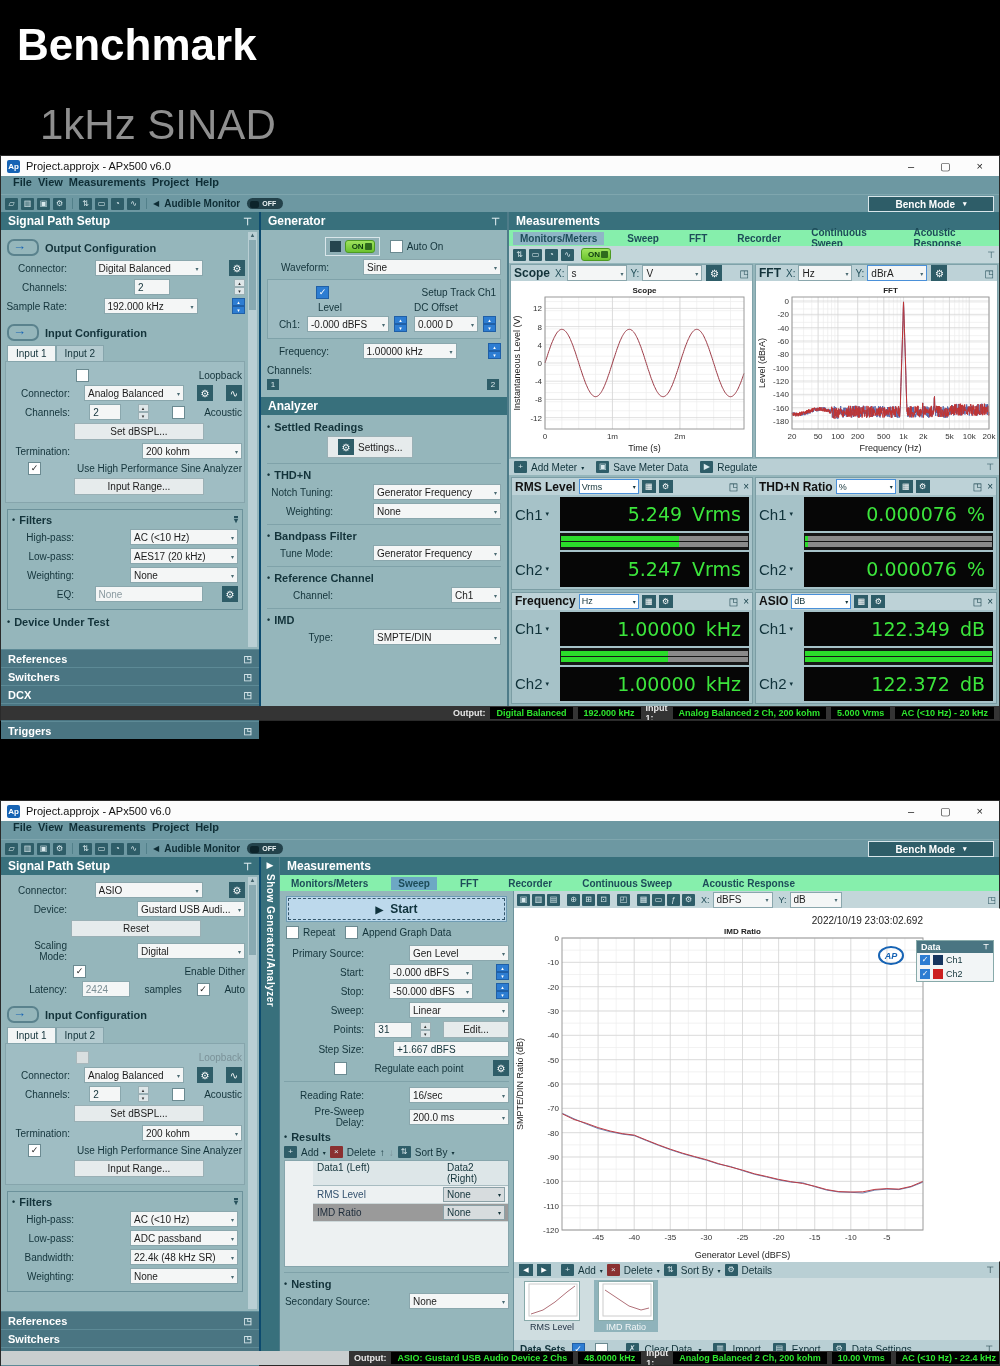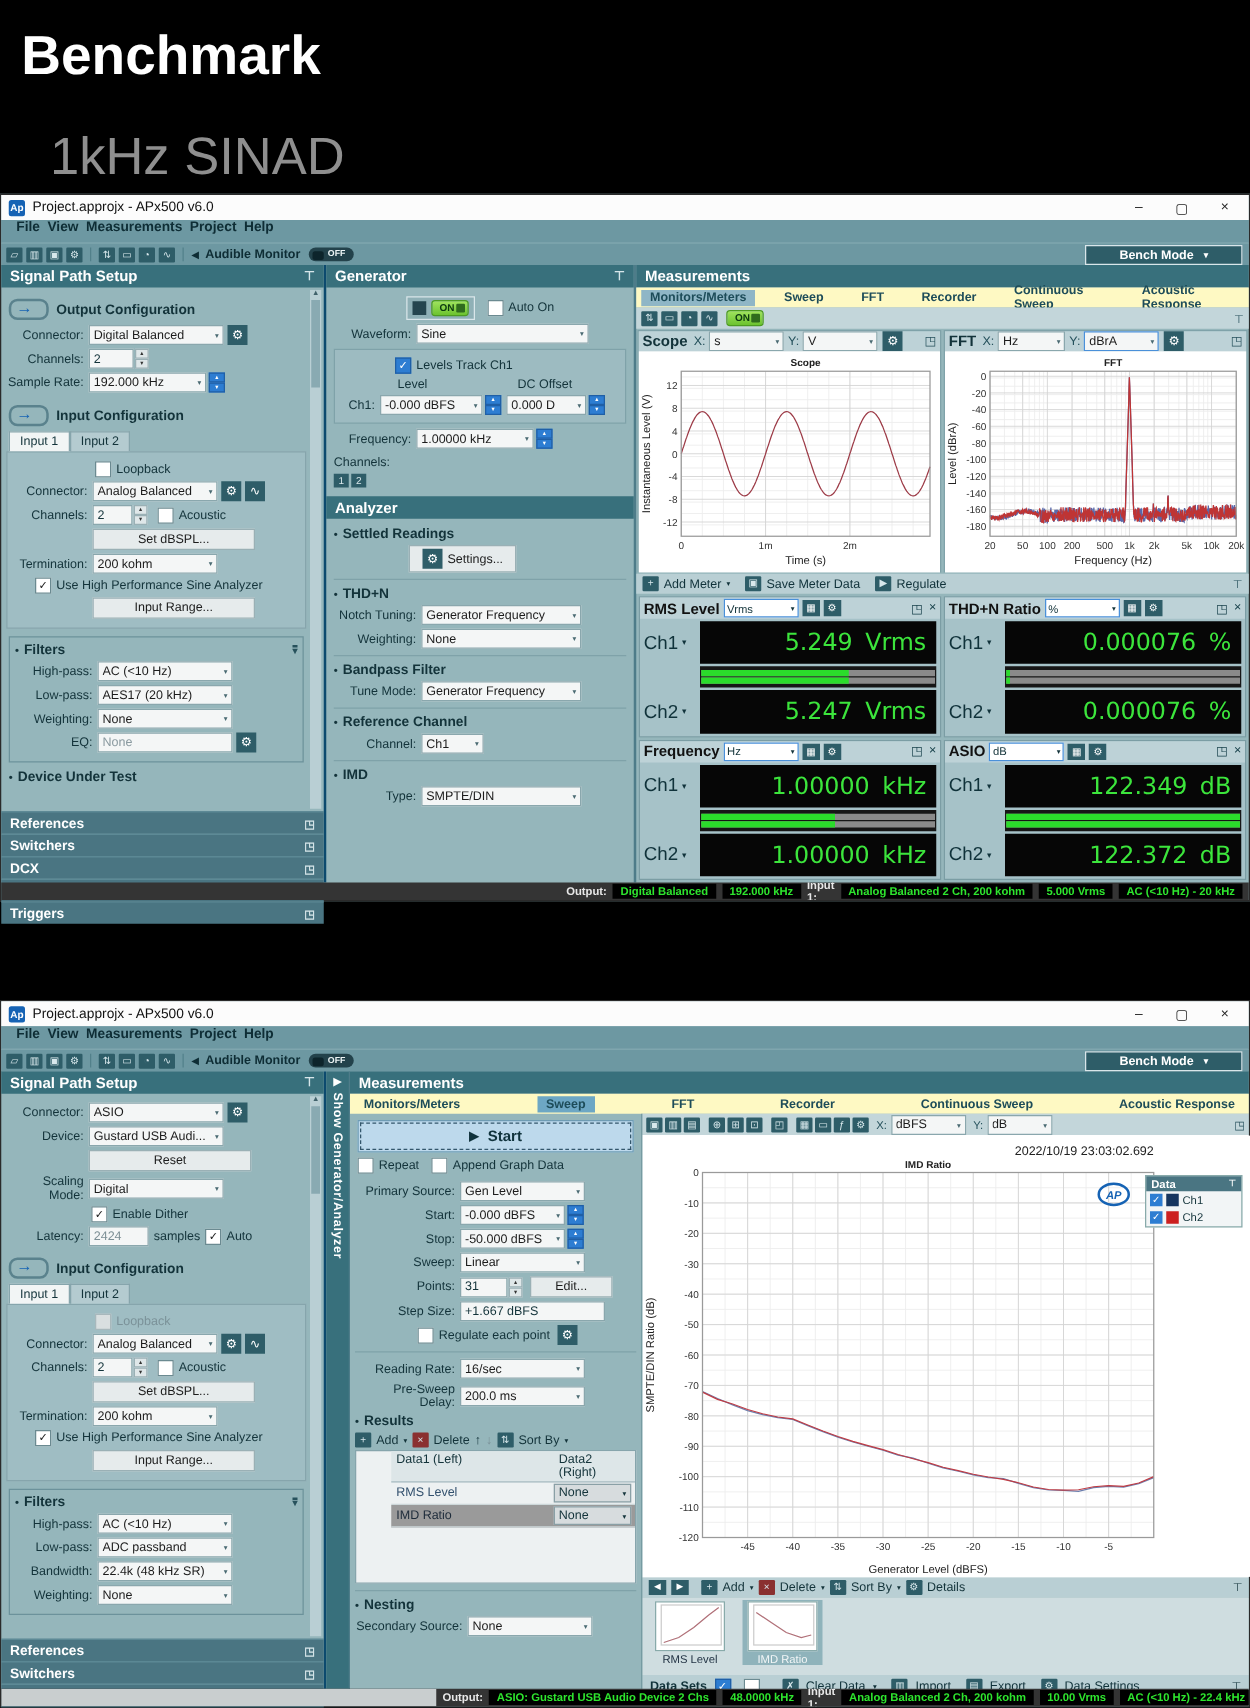--- a/index.html
+++ b/index.html
@@ -45,21 +45,21 @@
   
   .sps{width:258px;display:flex;flex-direction:column;border-right:2px solid #0c4a6e;flex:none;min-height:0;}
   .sps-body{position:relative;padding:4px 14px 15px 4px;flex:none;}
   .vscroll{position:absolute;top:2px;right:2px;bottom:2px;width:9px;background:#b9cfd4;
            display:flex;flex-direction:column;align-items:center;font-size:6px;color:#41626b;}
   .vthumb{width:7px;flex:0 0 70px;background:#89aab2;margin-top:2px;}
   .sechead{display:flex;align-items:center;gap:6px;margin:5px 2px 4px;}
   .arrowicon{width:28px;height:13px;border:2px solid #5a828d;border-radius:7px;position:relative;flex:none;}
   .arrowicon::after{content:"→";position:absolute;left:4px;top:-3px;color:#1663b4;font-size:13px;font-weight:700;}
   .sechead b{font-size:11px;}
-  .frow{display:flex;align-items:center;margin:3px 0;}
+  .frow{display:flex;align-items:center;margin:3px 0;justify-content:space-between;}
   .flab{width:62px;text-align:right;margin-right:4px;flex:none;color:#13333a;}
   .flab2{width:80px;text-align:right;margin-right:4px;flex:none;color:#13333a;}
   .sel{background:#f4f6f6;border:1px solid #8aa7ad;height:14px;display:flex;align-items:center;
        padding:0 3px;color:#1c1c1c;min-width:0;}
   .sel b{font-weight:400;flex:1;white-space:nowrap;overflow:hidden;}
   .sel i{font-style:normal;font-size:6px;color:#4a6a72;margin-left:2px;}
   .inp{background:#f4f6f6;border:1px solid #8aa7ad;height:14px;display:flex;align-items:center;padding:0 3px;}
   .gear{width:16px;height:16px;background:#2e5d68;color:#fff;display:flex;align-items:center;
         justify-content:center;font-size:10px;margin-left:3px;flex:none;font-style:normal;}
   .spin{width:11px;height:16px;display:flex;flex-direction:column;margin-left:1px;flex:none;}
@@ -99,21 +99,21 @@
   .onpill::after{content:"";position:absolute;right:2px;top:2px;width:7px;height:7px;background:#2f6b1d;border-radius:1px;}
   .groupbox{border:1px solid #7fa2a9;margin:4px 0;padding:3px 4px;background:#9dbbc1;}
   .collbl{display:flex;font-size:10px;margin:3px 0 1px 46px;}
   .collbl span:first-child{width:96px;}
   .hr{border-top:1px solid #7fa2a9;margin:5px 0;}
   .chbtn{width:12px;height:11px;background:#2e5d68;color:#dbe9ec;font-size:8px;line-height:11px;
          text-align:center;margin-right:2px;display:inline-block;}
 
   
   .meas{flex:1;display:flex;flex-direction:column;min-width:0;min-height:0;}
-  .mtabs{height:16px;background:#fef9c3;display:flex;align-items:center;padding:0 4px;gap:16px;flex:none;justify-content:space-between;}
+  .mtabs{height:16px;background:#86efac;display:flex;align-items:center;padding:0 4px;gap:16px;flex:none;}
   .mtab{padding:1px 7px;font-size:10px;font-weight:700;color:#1d4c59;}
   .mtab.act{background:#8fb6c6;}
   .mtab.act2{background:#6da7c4;}
   .irow{height:17px;background:#c3d6da;display:flex;align-items:center;gap:3px;padding:0 4px;flex:none;}
   .irow .pinr{margin-left:auto;font-style:normal;font-size:9px;color:#27515c;}
   .gpair{display:flex;gap:2px;padding:1px;flex:none;}
   .gpanel{flex:1;display:flex;flex-direction:column;border:1px solid #7fa2a9;min-width:0;}
   .ghead{height:17px;background:#bdd2d7;display:flex;align-items:center;gap:3px;padding:0 3px;font-size:10px;}
   .ghead .gname{font-weight:700;font-size:12px;margin-right:2px;}
   .ghead .axl{color:#24505b;}
@@ -437,21 +437,21 @@
             <span class="sel" style="width:130px">
                 <b>Sine</b>
                 <i>▾</i>
               </span>
             </div>
           <div class="groupbox">
             <div class="frow" style="margin-left:44px">
                 <span class="cb blue">
                   <i>✓</i>
                 </span>
-              <label>Levels Track Ch1</label>
+              <label>Setup Track Ch1</label>
               </div>
             <div class="collbl">
                 <span>Level</span>
               <span>DC Offset</span>
               </div>
             <div class="frow">
                 <label class="flab" style="width:28px">Ch1:</label>
               <span class="sel" style="width:74px">
                   <b>-0.000 dBFS</b>
                   <i>▾</i>

